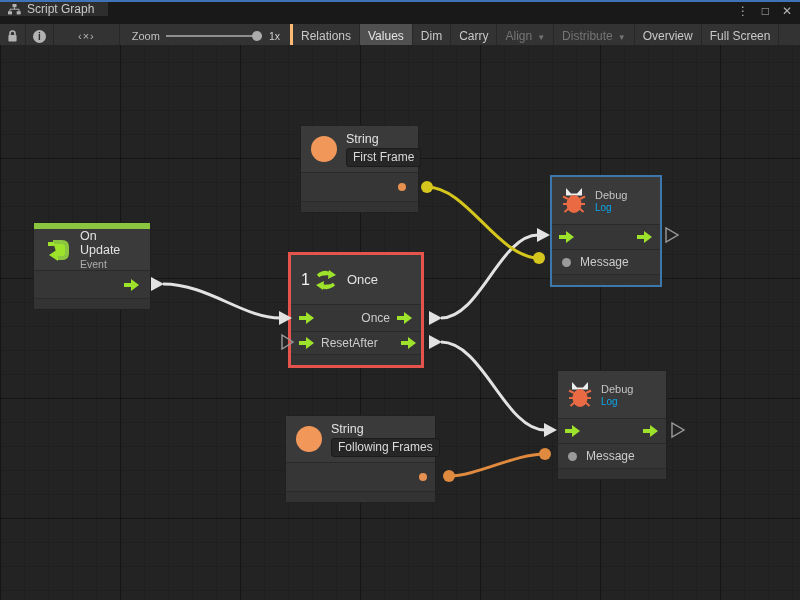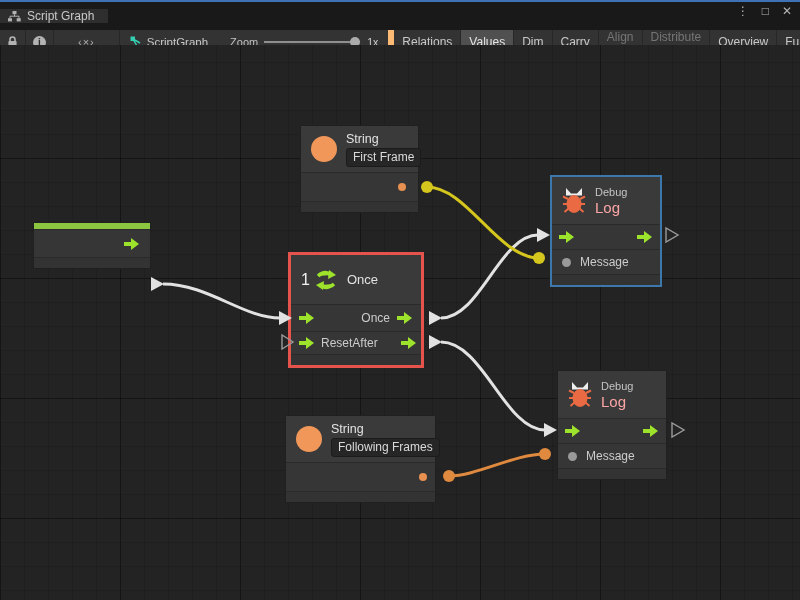--- a/index.html
+++ b/index.html
@@ -1,43 +1,43 @@
 <!DOCTYPE html>
 <html style="--focus-blue: #3E74B7; --accent-green: #9EE32B; --event-green: #8CC640; --wire-white: #E2E2E2; --wire-yellow: #D5C61E; --wire-orange: #DF8A3E; --string-orange: #F2975A; --bug-orange: #EA6A44; --selected-red: #E4544C; --selected-blue: #3C78AC;"><head>
 <meta charset="utf-8">
 <style>
   html,body{margin:0;padding:0;background:#141414;}
   body{width:800px;height:600px;overflow:hidden;font-family:"Liberation Sans",sans-serif;
        -webkit-font-smoothing:antialiased;position:relative;}
 
   
   .focus-line{height:2px;background:var(--focus-blue,#3E74B7);}
-  .titlebar{height:28px;background:#191919;position:relative;display:flex;align-items:center;}
+  .titlebar{height:22px;background:#191919;position:relative;display:flex;align-items:flex-start;}
   .tab{display:flex;align-items:center;gap:6px;background:#2e2e2e;padding:0 14px 0 8px;
        color:#c9c9c9;font-size:12px;}
   .win-controls{position:absolute;right:8px;top:0;height:18px;display:flex;align-items:center;
        gap:13px;color:#b5b5b5;font-size:12px;}
   .win-controls span{cursor:default;line-height:1;}
 
   
   .toolbar{height:24px;background:#333333;border-bottom:1px solid #191919;display:flex;
        align-items:stretch;color:#c8c8c8;font-size:12px;}
   .tbtn{display:flex;align-items:center;padding:0 8px;border-right:1px solid #272727;white-space:nowrap;}
   .tbtn.icon-btn{padding:0 7px;}
   .tbtn.wide{padding:0 24px;}
   .tbtn.active{background:#505050;color:#e4e4e4;}
-  .tbtn.disabled{color:#757575;flex-direction:column;}
+  .tbtn.disabled{color:#757575;}
   .chip{display:flex;align-items:center;gap:5px;padding:0 10px;border-right:none;font-size:11.5px;}
   .zoom-label{display:flex;align-items:center;padding:0 6px 0 12px;font-size:11px;color:#c0c0c0;}
   .slider{display:flex;align-items:center;width:96px;position:relative;}
   .slider .track{width:96px;height:2px;background:#8f8f8f;}
   .slider .handle{position:absolute;right:0;top:50%;margin-top:-5px;width:10px;height:10px;
        border-radius:50%;background:#ababab;}
   .zoom-val{display:flex;align-items:center;padding:0 10px 0 7px;font-size:10.5px;color:#cfcfcf;
-       border-right:6px solid #fdba74;}
+       border-right:3px solid #fdba74;}
   .dd{font-size:8px;margin-left:5px;position:relative;top:1px;}
   .info-disc{width:13px;height:13px;border-radius:50%;background:#b3b3b3;color:#2c2c2c;
        font-weight:bold;font-size:10px;display:flex;align-items:center;justify-content:center;}
   .code-glyph{color:#b3b3b3;font-size:11px;letter-spacing:1px;}
 
   
   .canvas{position:absolute;left:0;top:45px;width:800px;height:555px;overflow:hidden;
     background-color:#232323;
     background-image:
       linear-gradient(rgba(0,0,0,0.32) 1px,transparent 1px),
@@ -71,21 +71,21 @@
   .field{background:#262626;border:1px solid #1b1b1b;border-radius:3px;padding:1px 6px 2px 6px;
         font-size:12px;color:#dadada;margin-top:2px;display:inline-block;white-space:nowrap;}
   .port-label{font-size:12px;color:#cccccc;text-align:center;}
   .flex-sp{flex:1;}
   .arrow{flex:none;display:block;}
   .arrow path{fill:var(--accent-green,#9EE32B);}
   .msg-dot{width:9px;height:9px;border-radius:50%;background:#9a9a9a;flex:none;}
   .out-dot{width:8px;height:8px;border-radius:50%;background:#E89050;flex:none;}
   .num{font-size:16px;color:#f0f0f0;}
   .dbg-small{font-size:11px;color:#c4c4c4;}
-  .dbg-big{font-size:15px;color:#fca5a5;margin-top:1px;}
+  .dbg-big{font-size:10px;color:#0ea5e9;margin-top:1px;}
 </style>
 </head>
 <body>
 
 <div class="focus-line"></div>
 <div class="titlebar">
   <div class="tab">
     <svg width="13" height="11" viewBox="0 0 13 11">
       <rect x="4.5" y="0" width="4" height="3.2" fill="#b2b2b2"></rect>
       <rect x="0" y="7.2" width="4" height="3.2" fill="#b2b2b2"></rect>
@@ -107,27 +107,20 @@
       <path d="M3 5 V3.5 a2.5 2.5 0 0 1 5 0 V5" fill="none" stroke="#b3b3b3" stroke-width="1.6"></path>
       <rect x="1.4" y="5" width="8.2" height="6.5" rx="1" fill="#b3b3b3"></rect>
     </svg>
   </div>
   <div class="tbtn icon-btn">
     <span class="info-disc">i</span>
   </div>
   <div class="tbtn wide">
     <span class="code-glyph">‹×›</span>
   </div>
-  <div class="chip">
-    <svg width="12" height="12" viewBox="0 0 12 12">
-      <path d="M3 3 L10 7 M3 3 L7 10" stroke="#35d0b2" stroke-width="1.5"></path>
-      <rect x="0.5" y="0.5" width="4.5" height="4.5" fill="#35d0b2"></rect>
-    </svg>
-    <span>ScriptGraph</span>
-  </div>
   <div class="zoom-label">Zoom</div>
   <div class="slider">
     <div class="track"></div>
     <div class="handle"></div>
   </div>
   <div class="zoom-val">1x</div>
   <div class="tbtn">Relations</div>
   <div class="tbtn active">Values</div>
   <div class="tbtn">Dim</div>
   <div class="tbtn">Carry</div>
@@ -154,20 +147,31 @@
       </div>
     </div>
     <div class="sec" style="height:28px;padding:0 12px;justify-content:flex-end">
       <span class="out-dot"></span>
     </div>
     <div class="strip"></div>
   </div>
 
   <div class="node" style="left:33px;top:177px;width:116px">
     <div class="cap-green"></div>
+    <div class="hdr" style="height:41px">
+      <svg class="arrow" width="27" height="26" viewBox="0 0 27 26">
+        <path d="M9 5 H18 Q23 5 23 10 V16 Q23 21 18 21 H14" fill="none" stroke="#8CC640" stroke-width="4" stroke-linecap="butt"></path>
+        <path d="M4 5 H10 V9 H4 z" fill="#8CC640"></path>
+        <path d="M14 15 v12 l-9 -6 z" fill="#8CC640" transform="translate(0,-3)"></path>
+      </svg>
+      <div>
+        <div class="title">On Update</div>
+        <div class="subtitle">Event</div>
+      </div>
+    </div>
     <div class="sec" style="height:27px;padding:0 10px;justify-content:flex-end">
       <svg class="arrow" width="16" height="12" viewBox="0 0 16 12">
         <path d="M0 4 h7 V0 l8 6 -8 6 V8 H0 z"></path>
       </svg>
     </div>
     <div class="strip"></div>
   </div>
 
   <div class="node sel-red" style="left:288px;top:207px;width:130px">
     <div class="hdr" style="height:49px">

